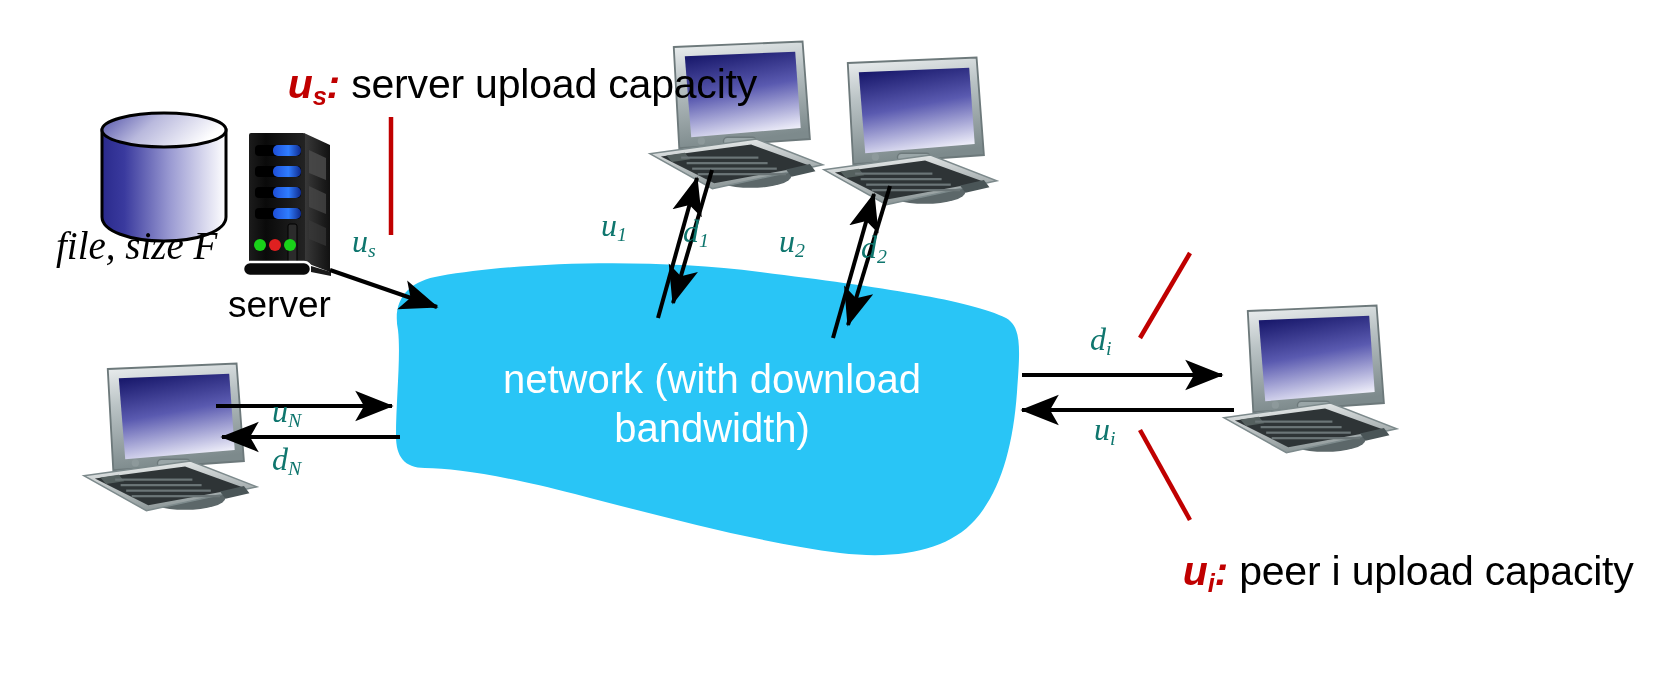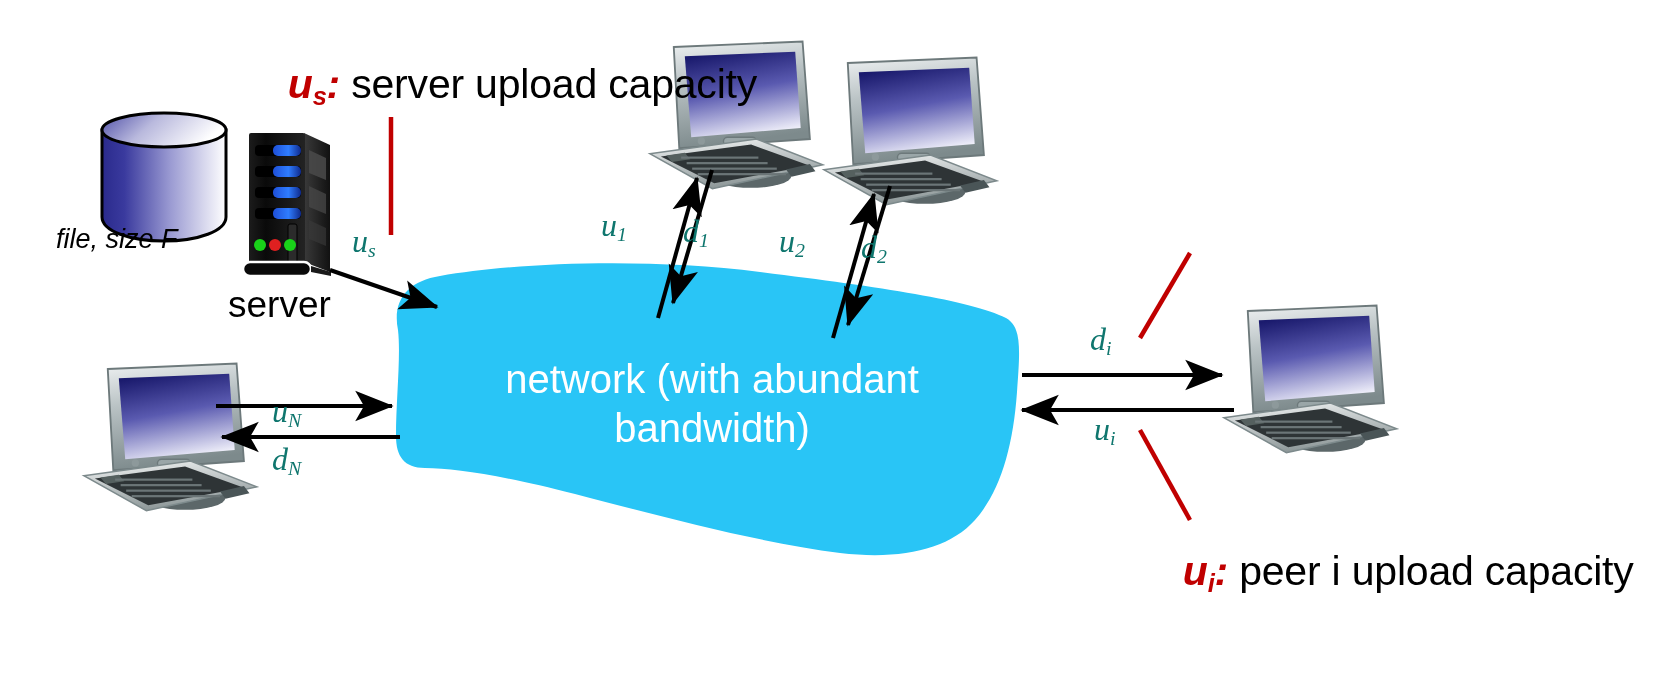--- a/index.html
+++ b/index.html
@@ -54,23 +54,23 @@
     font-size: 32px;
     color: #0f766e;
     font-weight: 400;
   }
   .mathlbl .sub {
     font-size: 0.62em;
     vertical-align: -0.25em;
     font-style: italic;
   }
   .filelbl {
-    font-family: Liberation Sans, sans-serif;
-    font-style: italic;
-    font-size: 27px;
+    font-family: Liberation Serif, serif;
+    font-style: italic;
+    font-size: 39px;
     color: #000000;
   }
   .serverlbl {
     font-size: 37px;
     color: #000000;
   }
   .cloudtext {
     position: absolute;
     color: #ffffff;
     font-family: "Liberation Sans", sans-serif;
@@ -297,21 +297,21 @@
 
   <div class="txt callout" style="left:243px; top:16px; width:400px;">
     <span class="sym"><i>u</i><span class="sub">s</span><span>:</span></span><span> server upload capacity</span>
   </div>
 
 
   <div class="txt callout" style="left:1138px; top:503px; width:400px;">
     <span class="sym"><i>u</i><span class="sub">i</span><span>:</span></span><span> peer i upload capacity</span>
   </div>
 
-  <div class="cloudtext" style="left:432px; top:355px; width:560px;">network (with abundant
+  <div class="cloudtext" style="left:432px; top:355px; width:560px;">network (with download
 bandwidth)</div>
 
   <div class="txt filelbl" style="left:56px; top:224px;">file, size F</div>
 
   <div class="txt serverlbl" style="left:228px; top:271px;margin-top:13px;">server</div>
 
   <div class="txt mathlbl" style="left:352px; top:224px;"><span>u</span><span class="sub">s</span></div>
 
   <div class="txt mathlbl" style="left:601px; top:208px;"><span>u</span><span class="sub">1</span></div>
 

